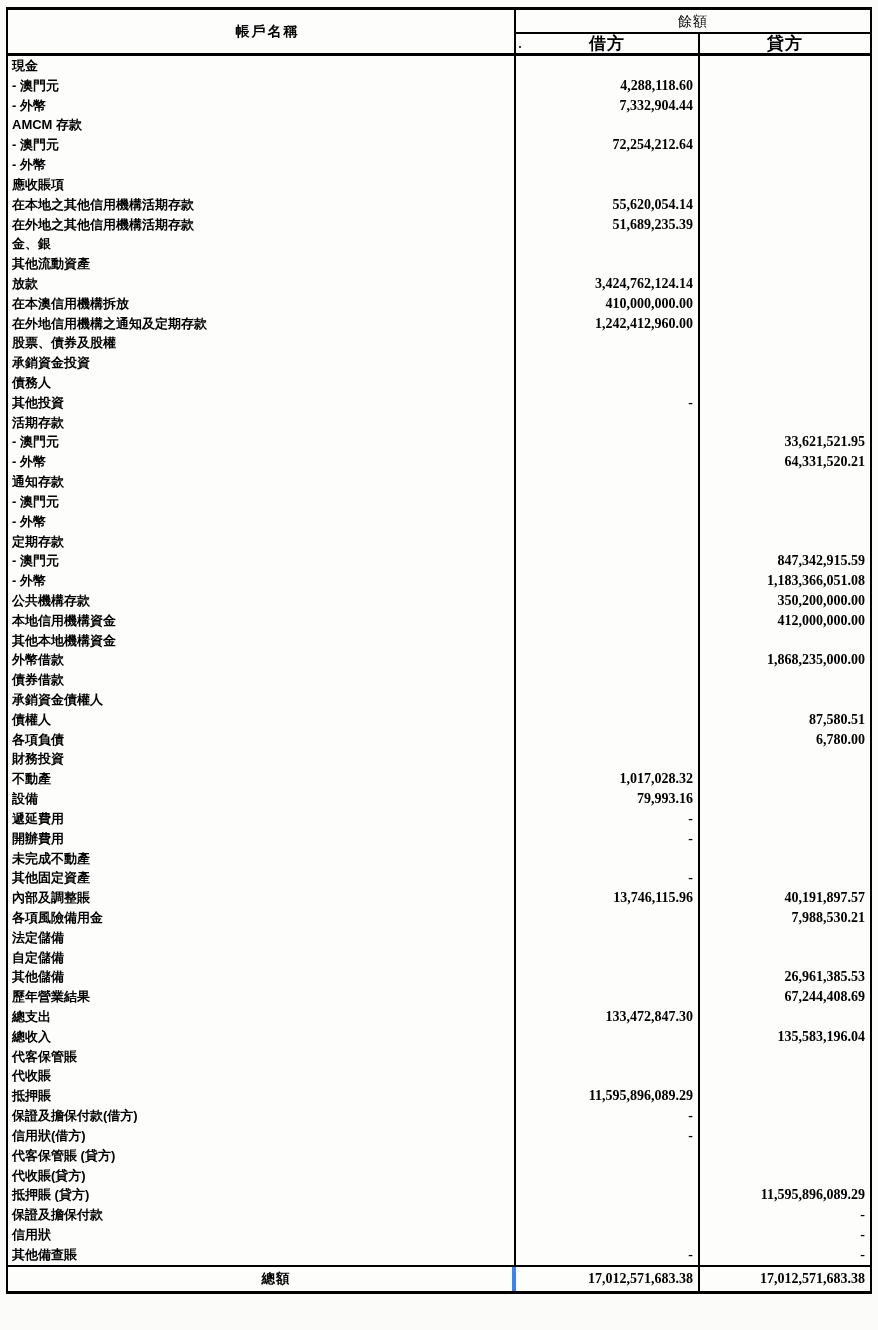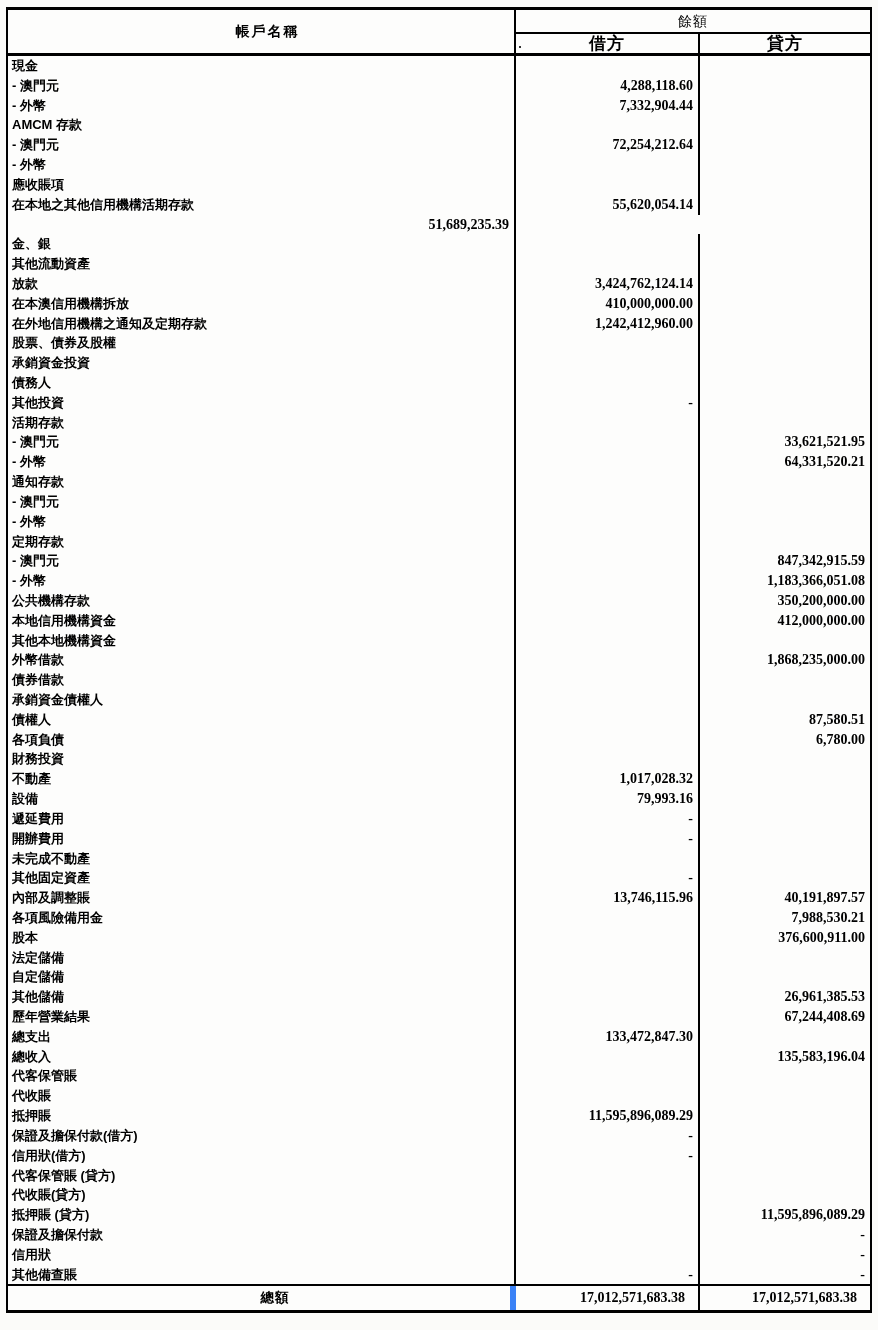--- a/index.html
+++ b/index.html
@@ -108,29 +108,29 @@
     grid-template-columns: 508px 184px 1fr;
     border-top: 2px solid #000;
     height: 24px;
   }
   .total .tcell {
     line-height: 24px;
     box-sizing: border-box;
   }
   .tname {
     text-align: center;
-    border-right: 6px solid #3b82f6;
+    border-right: 4px solid #3b82f6;
     font-size: 13.5px;
     font-weight: 700;
     letter-spacing: 1px;
     padding-left: 32px;
   }
   .tnum {
     text-align: right;
-    padding-right: 13px;
+    padding-right: 5px;
     font-family: "Liberation Serif", "DejaVu Serif", serif;
     font-size: 14px;
     font-weight: 700;
   }
   .tdebit { border-right: 2px solid #000; }
 </style>
 </head>
 <body>
 
 <div class="doc">
@@ -190,20 +190,21 @@
     <div class="cell num credit"></div>
   </div>
 
   <div class="row">
     <div class="cell name">在本地之其他信用機構活期存款</div>
     <div class="cell num debit">55,620,054.14</div>
     <div class="cell num credit"></div>
   </div>
 
   <div class="row">
+    <div class="cell name">在外地之其他信用機構活期存款</div>
     <div class="cell num debit">51,689,235.39</div>
     <div class="cell num credit"></div>
   </div>
 
   <div class="row">
     <div class="cell name">金、銀</div>
     <div class="cell num debit"></div>
     <div class="cell num credit"></div>
   </div>
 
@@ -405,25 +406,20 @@
     <div class="cell num debit">13,746,115.96</div>
     <div class="cell num credit">40,191,897.57</div>
   </div>
 
   <div class="row">
     <div class="cell name">各項風險備用金</div>
     <div class="cell num debit"></div>
     <div class="cell num credit">7,988,530.21</div>
   </div>
 
-  <div class="row">
-    <div class="cell name">股本</div>
-    <div class="cell num debit"></div>
-    <div class="cell num credit">376,600,911.00</div>
-  </div>
 
   <div class="row">
     <div class="cell name">法定儲備</div>
     <div class="cell num debit"></div>
     <div class="cell num credit"></div>
   </div>
 
   <div class="row">
     <div class="cell name">自定儲備</div>
     <div class="cell num debit"></div>

